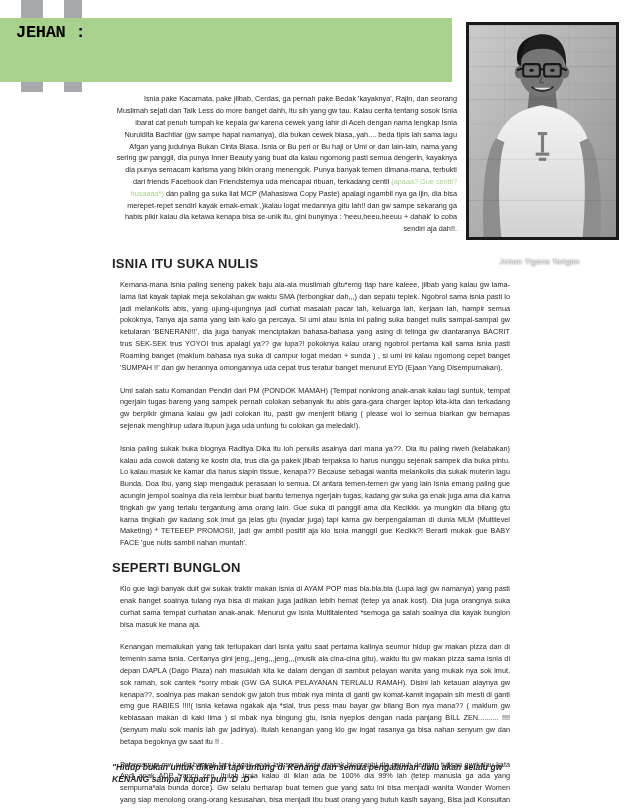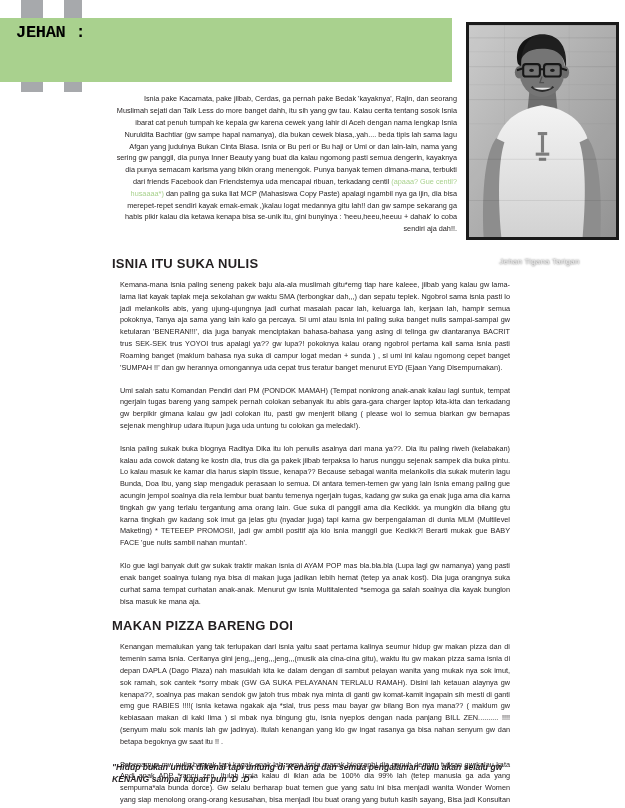--- a/index.html
+++ b/index.html
@@ -244,25 +244,25 @@
 
   <div class="sec">
     <p class="sec-body">Umi salah satu Komandan Pendiri dari PM (PONDOK MAMAH) (Tempat nonkrong anak-anak kalau lagi suntuk, tempat ngerjain tugas bareng yang sampek pernah colokan sebanyak itu abis gara-gara charger laptop kita-kita dan terkadang gw berpikir gimana kalau gw jadi colokan itu, pasti gw menjerit bilang ( please woi lo semua biarkan gw bernapas sejenak menghirup udara itupun juga uda untung tu colokan ga meledak!).</p>
   </div>
 
   <div class="sec">
     <p class="sec-body">Isnia paling sukak buka blognya Raditya Dika itu loh penulis asalnya dari mana ya??. Dia itu paling riweh (kelabakan) kalau ada cowok datang ke kostn dia, trus dia ga pakek jilbab terpaksa lo harus nunggu sejenak sampek dia buka pintu. Lo kalau masuk ke kamar dia harus siapin tissue, kenapa?? Because sebagai wanita melankolis dia sukak muterin lagu Bunda, Doa Ibu, yang siap mengaduk perasaan lo semua. Di antara temen-temen gw yang lain Isnia emang paling gue acungin jempol soalnya dia rela lembur buat bantu temenya ngerjain tugas, kadang gw suka ga enak juga ama dia karna tingkah gw yang terlalu tergantung ama orang lain. Gue suka di panggil ama dia Kecikkk. ya mungkin dia bilang gtu karna tingkah gw kadang sok imut ga jelas gtu (nyadar juga) tapi karna gw berpengalaman di dunia MLM (Multilevel Maketing) *  TETEEEP PROMOSI!, jadi gw ambil positif aja klo isnia manggil gue Kecikk?! Berarti mukak gue BABY FACE  'gue nulis sambil nahan muntah'.</p>
   </div>
 
   <div class="sec">
+    <h3 class="sec-title">SEPERTI BUNGLON</h3>
     <p class="sec-body">Klo gue lagi banyak duit gw sukak traktir makan isnia di AYAM POP mas bla.bla.bla (Lupa lagi gw namanya) yang pasti enak banget soalnya tulang nya bisa di makan juga jadikan lebih hemat (tetep ya anak kost). Dia juga orangnya suka curhat sama tempat curhatan anak-anak. Menurut gw isnia Multitalented *semoga ga salah soalnya dia kayak bunglon bisa masuk ke mana aja.</p>
   </div>
 
   <div class="sec">
-    <h3 class="sec-title">MAKAN PIZZA BARENG DOI</h3>
     <p class="sec-body">Kenangan memalukan yang tak terlupakan dari isnia yaitu saat pertama kalinya seumur hidup gw makan pizza dan di temenin sama isnia. Ceritanya gini jeng,,,jeng,,,jeng,,,(musik ala cina-cina gitu), waktu itu gw makan pizza sama isnia di depan DAPLA (Dago Plaza) nah masuklah kita ke dalam dengan di sambut pelayan wanita yang mukak nya sok imut, sok ramah, sok cantek *sorry mbak (GW GA SUKA PELAYANAN TERLALU RAMAH). Disini lah ketauan alaynya gw kenapa??, soalnya pas makan sendok gw jatoh trus mbak nya minta di ganti gw komat-kamit ingapain sih mesti di ganti emg gue RABIES !!!!( isnia ketawa ngakak aja *sial, trus pess mau bayar gw bilang Bon nya mana?? ( maklum gw kebiasaan makan di kaki lima ) si mbak nya bingung gtu, isnia nyeplos dengan nada panjang BILL ZEN.......... !!!! (senyum malu sok manis lah gw jadinya). Itulah kenangan yang klo gw ingat rasanya ga bisa nahan senyum gw dan betapa begoknya gw saat itu !! .</p>
   </div>
 
   <div class="sec">
     <p class="sec-body">Sebenarnya mw nulis banyak tapi kagak enak lah sama isnia masak biographi dia penuh dengan tulisan gw kalau kata Andi anak ADP *rancu zen. Itulah isnia kalau di iklan ada be 100% dia 99% lah (tetep manusia ga ada yang sempurna*ala bunda dorce). Gw selalu berharap buat temen gue yang satu ini bisa menjadi wanita Wonder Women yang siap menolong orang-orang kesusahan, bisa menjadi Ibu buat orang yang butuh kasih sayang, Bisa jadi Konsultan buat orang yang membutuhkan dukungan positif dan bisa menjadi Panutan buat seluruh masyarakat Indonesia *MERDEKA-MERDEKA !!!. Kata-kata berlian dari gw buat Umi, Isnia, Bu Peri, Bu Haji</p>
   </div>
 
 </div>
 
 <p class="closing">"Hidup bukan untuk dikenal tapi untung di Kenang dan semua pengalaman dulu akan selalu gw KENANG sampai kapan pun :D :D"</p>

